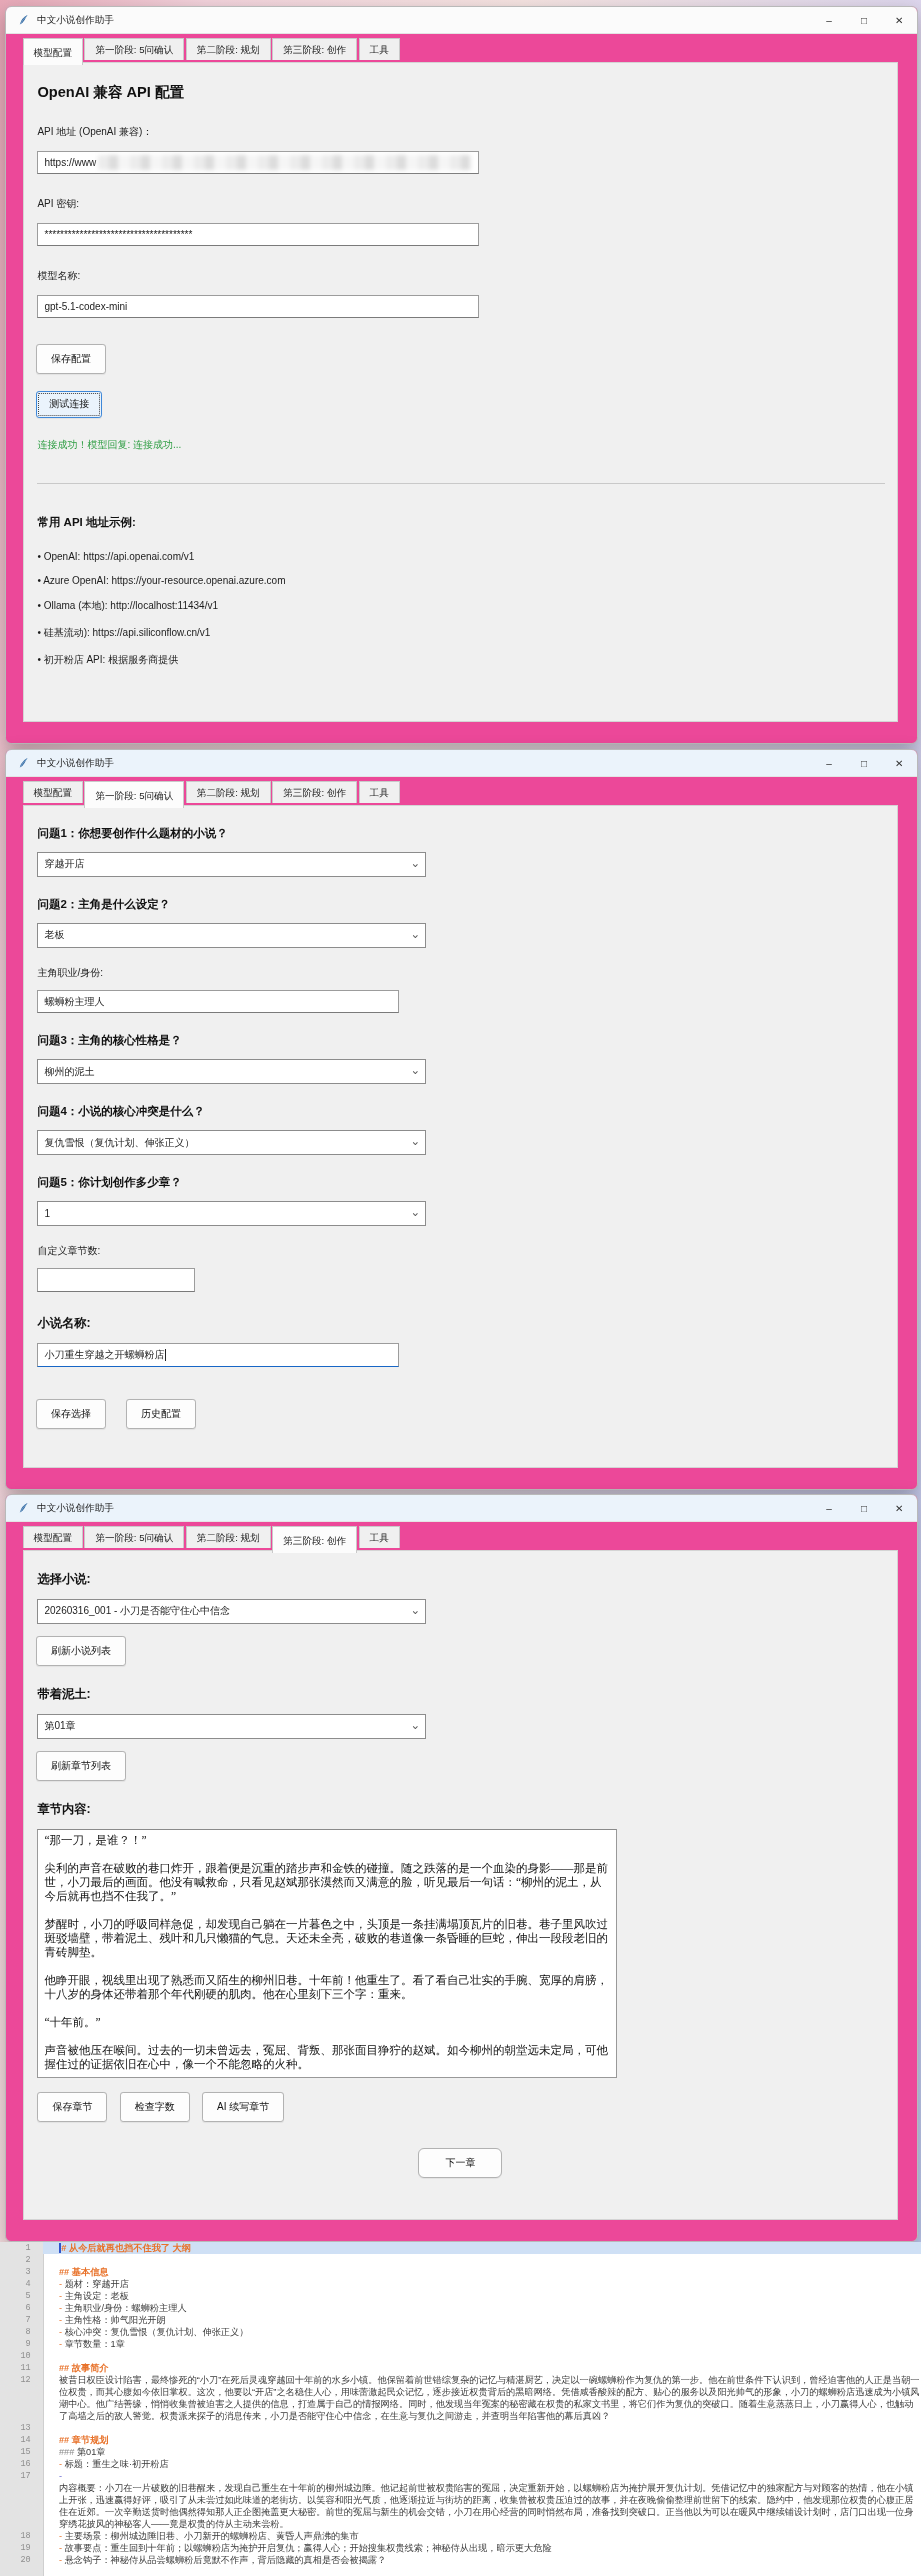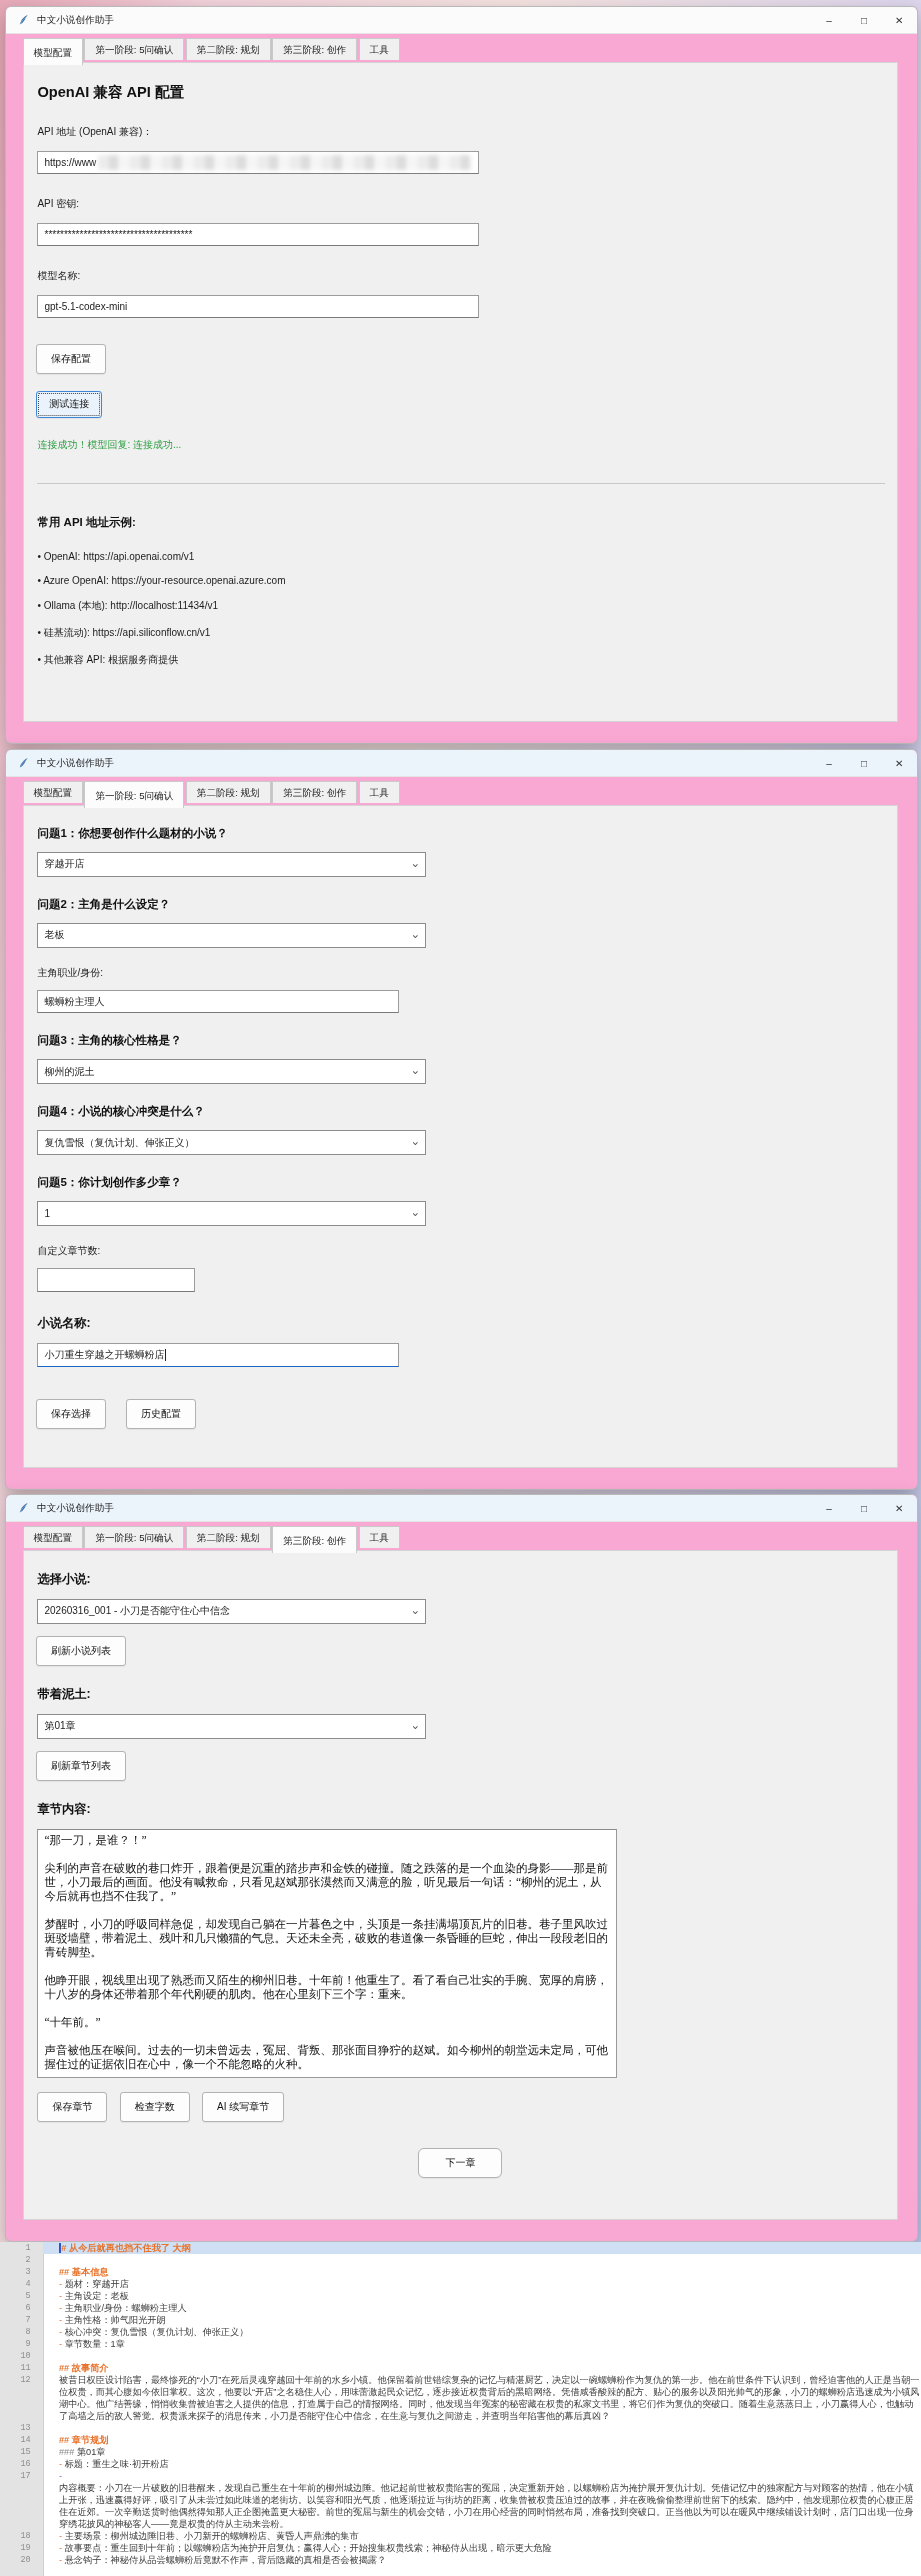--- a/index.html
+++ b/index.html
@@ -2,21 +2,21 @@
 <html style="font-size:12.3px"><head>
 <meta charset="utf-8">
 <style>
   html,body{margin:0;padding:0;}
   body{
     width:922px;height:2576px;position:relative;overflow:hidden;
     font-family:"Liberation Sans","DejaVu Sans",sans-serif;
     background:linear-gradient(100deg,#e8a9b8 0%,#f3d3dc 15%,#f6e4e2 38%,#ddd6ee 68%,#b9c6ef 100%);
   }
   .win{
-    position:absolute;left:4.6px;width:913px;background:#f9a8d4;
+    position:absolute;left:4.6px;width:913px;background:#ec4899;
     border-radius:6.1px;box-shadow:0 7.7px 20px rgba(0,0,0,.28);
     border:0.8px solid #b9b9b9;box-sizing:border-box;overflow:hidden;
   }
   .titlebar{height:26px;display:flex;align-items:center;padding:0 0 0 12.3px;background:#fbfbfb;border-bottom:0.8px solid #e4e4e4;}
   .titlebar.blue{background:#ebf3fb;}
   .py-icon{width:11.5px;height:11.5px;margin-right:7.7px;flex:0 0 auto;}
   .win-title{font-size:9.6px;color:#1b1b1b;flex:1 1 auto;}
   .win-controls{display:flex;height:100%;}
   .wc{width:35px;display:flex;align-items:center;justify-content:center;font-size:10px;color:#333;}
   .tabstrip{position:absolute;top:31px;left:17px;right:18.4px;height:25px;display:flex;z-index:2;}
@@ -98,21 +98,21 @@
     <div style="margin-top:26px;"><span class="btn">保存配置</span></div>
     <div style="margin-top:17px;"><span class="btn focusring">测试连接</span></div>
     <div class="status-green" style="color:#2f9e44;">连接成功！模型回复: 连接成功...</div>
     <div class="hr"></div>
     <div class="ex-head">常用 API 地址示例:</div>
     <div class="ex-list" id="examples-list">
         <div class="ex-item">OpenAI: https://api.openai.com/v1</div>
         <div class="ex-item">Azure OpenAI: https://your-resource.openai.azure.com</div>
         <div class="ex-item">Ollama (本地): http://localhost:11434/v1</div>
         <div class="ex-item">硅基流动): https://api.siliconflow.cn/v1</div>
-        <div class="ex-item">其他兼容 API: 根据服务商提供</div>
+        <div class="ex-item">初开粉店 API: 根据服务商提供</div>
       </div>
   </div>
 </div>
 
 <div class="win" style="top:749px;height:741px;">
   <div class="titlebar blue">
     <svg class="py-icon" viewBox="0 0 16 16">
       <path d="M2.5,14.5 Q5,5 13.5,1 Q10.5,5.5 9.2,8.2 Q6.5,13 2.5,14.5 Z" fill="#3a6ea5"></path>
       <path d="M3.5,13.5 Q7,7 12,3" stroke="#9cc0e0" stroke-width="0.8" fill="none"></path>
     </svg>

